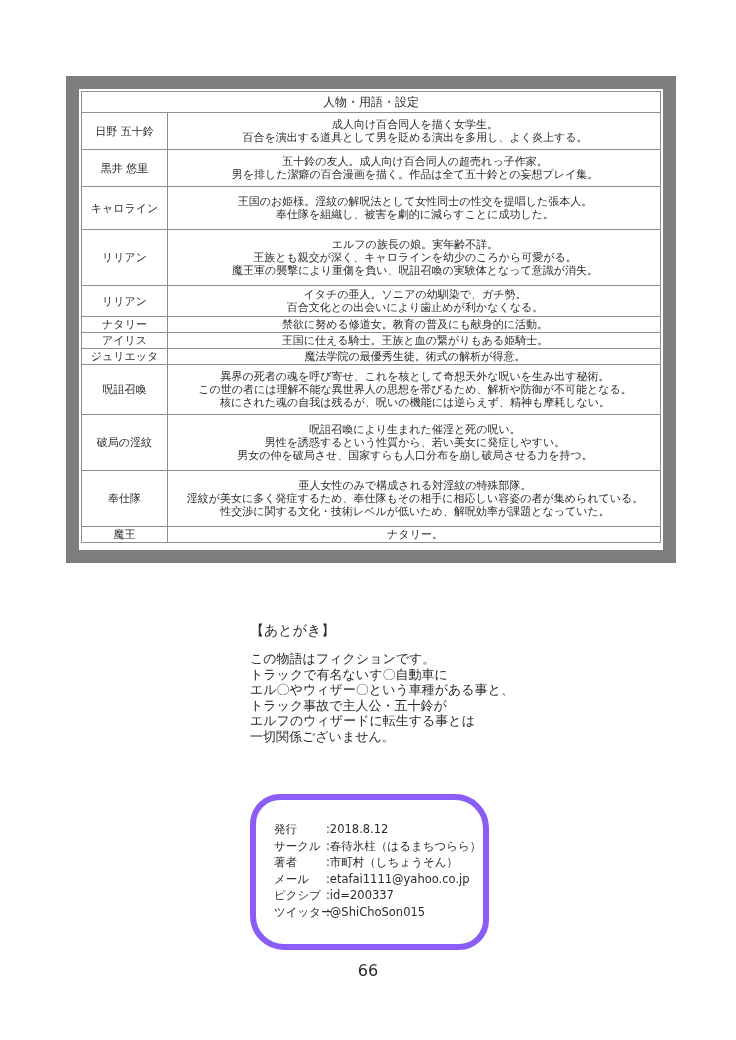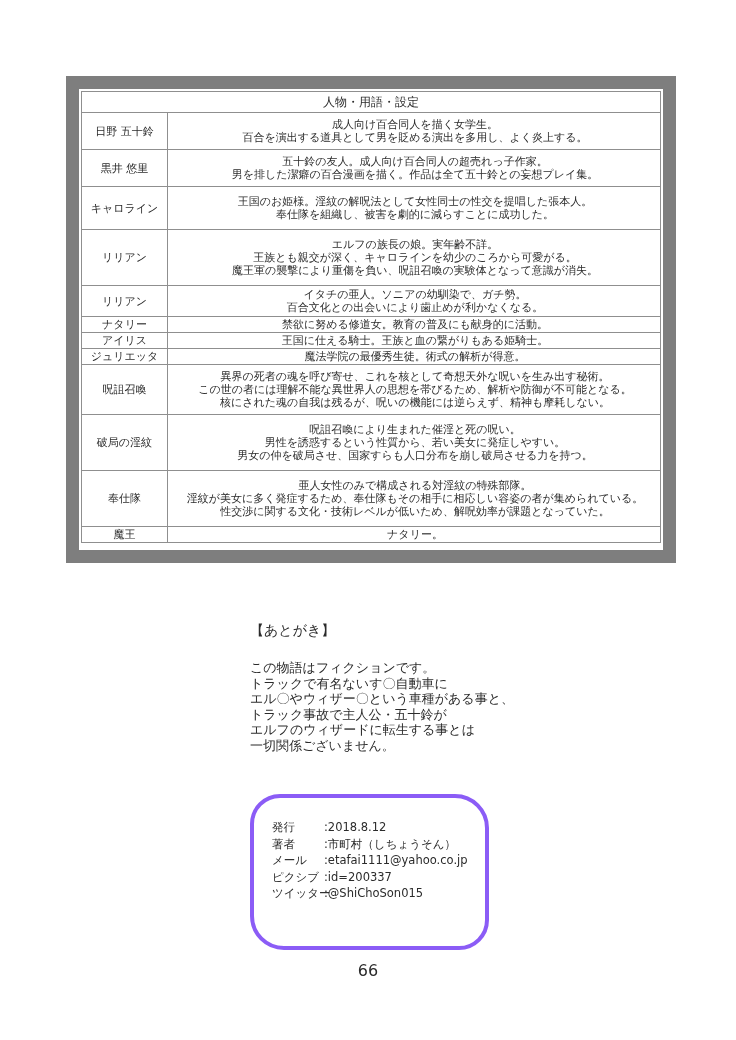--- a/index.html
+++ b/index.html
@@ -60,33 +60,33 @@
   
   .afterword {
     position: absolute;
     left: 250px; top: 622px;
     width: 330px;
     font-size: 13px;
     color: #2b2b2b;
   }
   .afterword-heading {
     font-size: 14px;
-    margin-bottom: 20px;
+    margin-bottom: 11px;
   }
   .afterword-body {
     line-height: 15.5px;
     white-space: pre-line;
   }
 
   
   .colophon {
     position: absolute;
     left: 250px; top: 794px;
     width: 239px; height: 156px;
-    border: 4px solid #8b5cf6;
+    border: 6px solid #8b5cf6;
     border-radius: 30px 34px 30px 34px;
     background: #ffffff;
     padding: 21px 10px 0 18px;
   }
   .colophon-row {
     display: flex;
     font-size: 11.5px;
     line-height: 16.5px;
     white-space: nowrap;
   }
@@ -189,20 +189,24 @@
 エルフのウィザードに転生する事とは
 一切関係ございません。</div>
 </div>
 
 <div class="colophon">
   <div class="colophon-row">
     <span class="colophon-label">発行</span>
     <span class="colophon-value">:2018.8.12</span>
   </div>
   <div class="colophon-row">
+    <span class="colophon-label">サークル</span>
+    <span class="colophon-value">:春待氷柱（はるまちつらら）</span>
+  </div>
+  <div class="colophon-row">
     <span class="colophon-label">著者</span>
     <span class="colophon-value">:市町村（しちょうそん）</span>
   </div>
   <div class="colophon-row">
     <span class="colophon-label">メール</span>
     <span class="colophon-value">:etafai1111@yahoo.co.jp</span>
   </div>
   <div class="colophon-row">
     <span class="colophon-label">ピクシブ</span>
     <span class="colophon-value">:id=200337</span>

